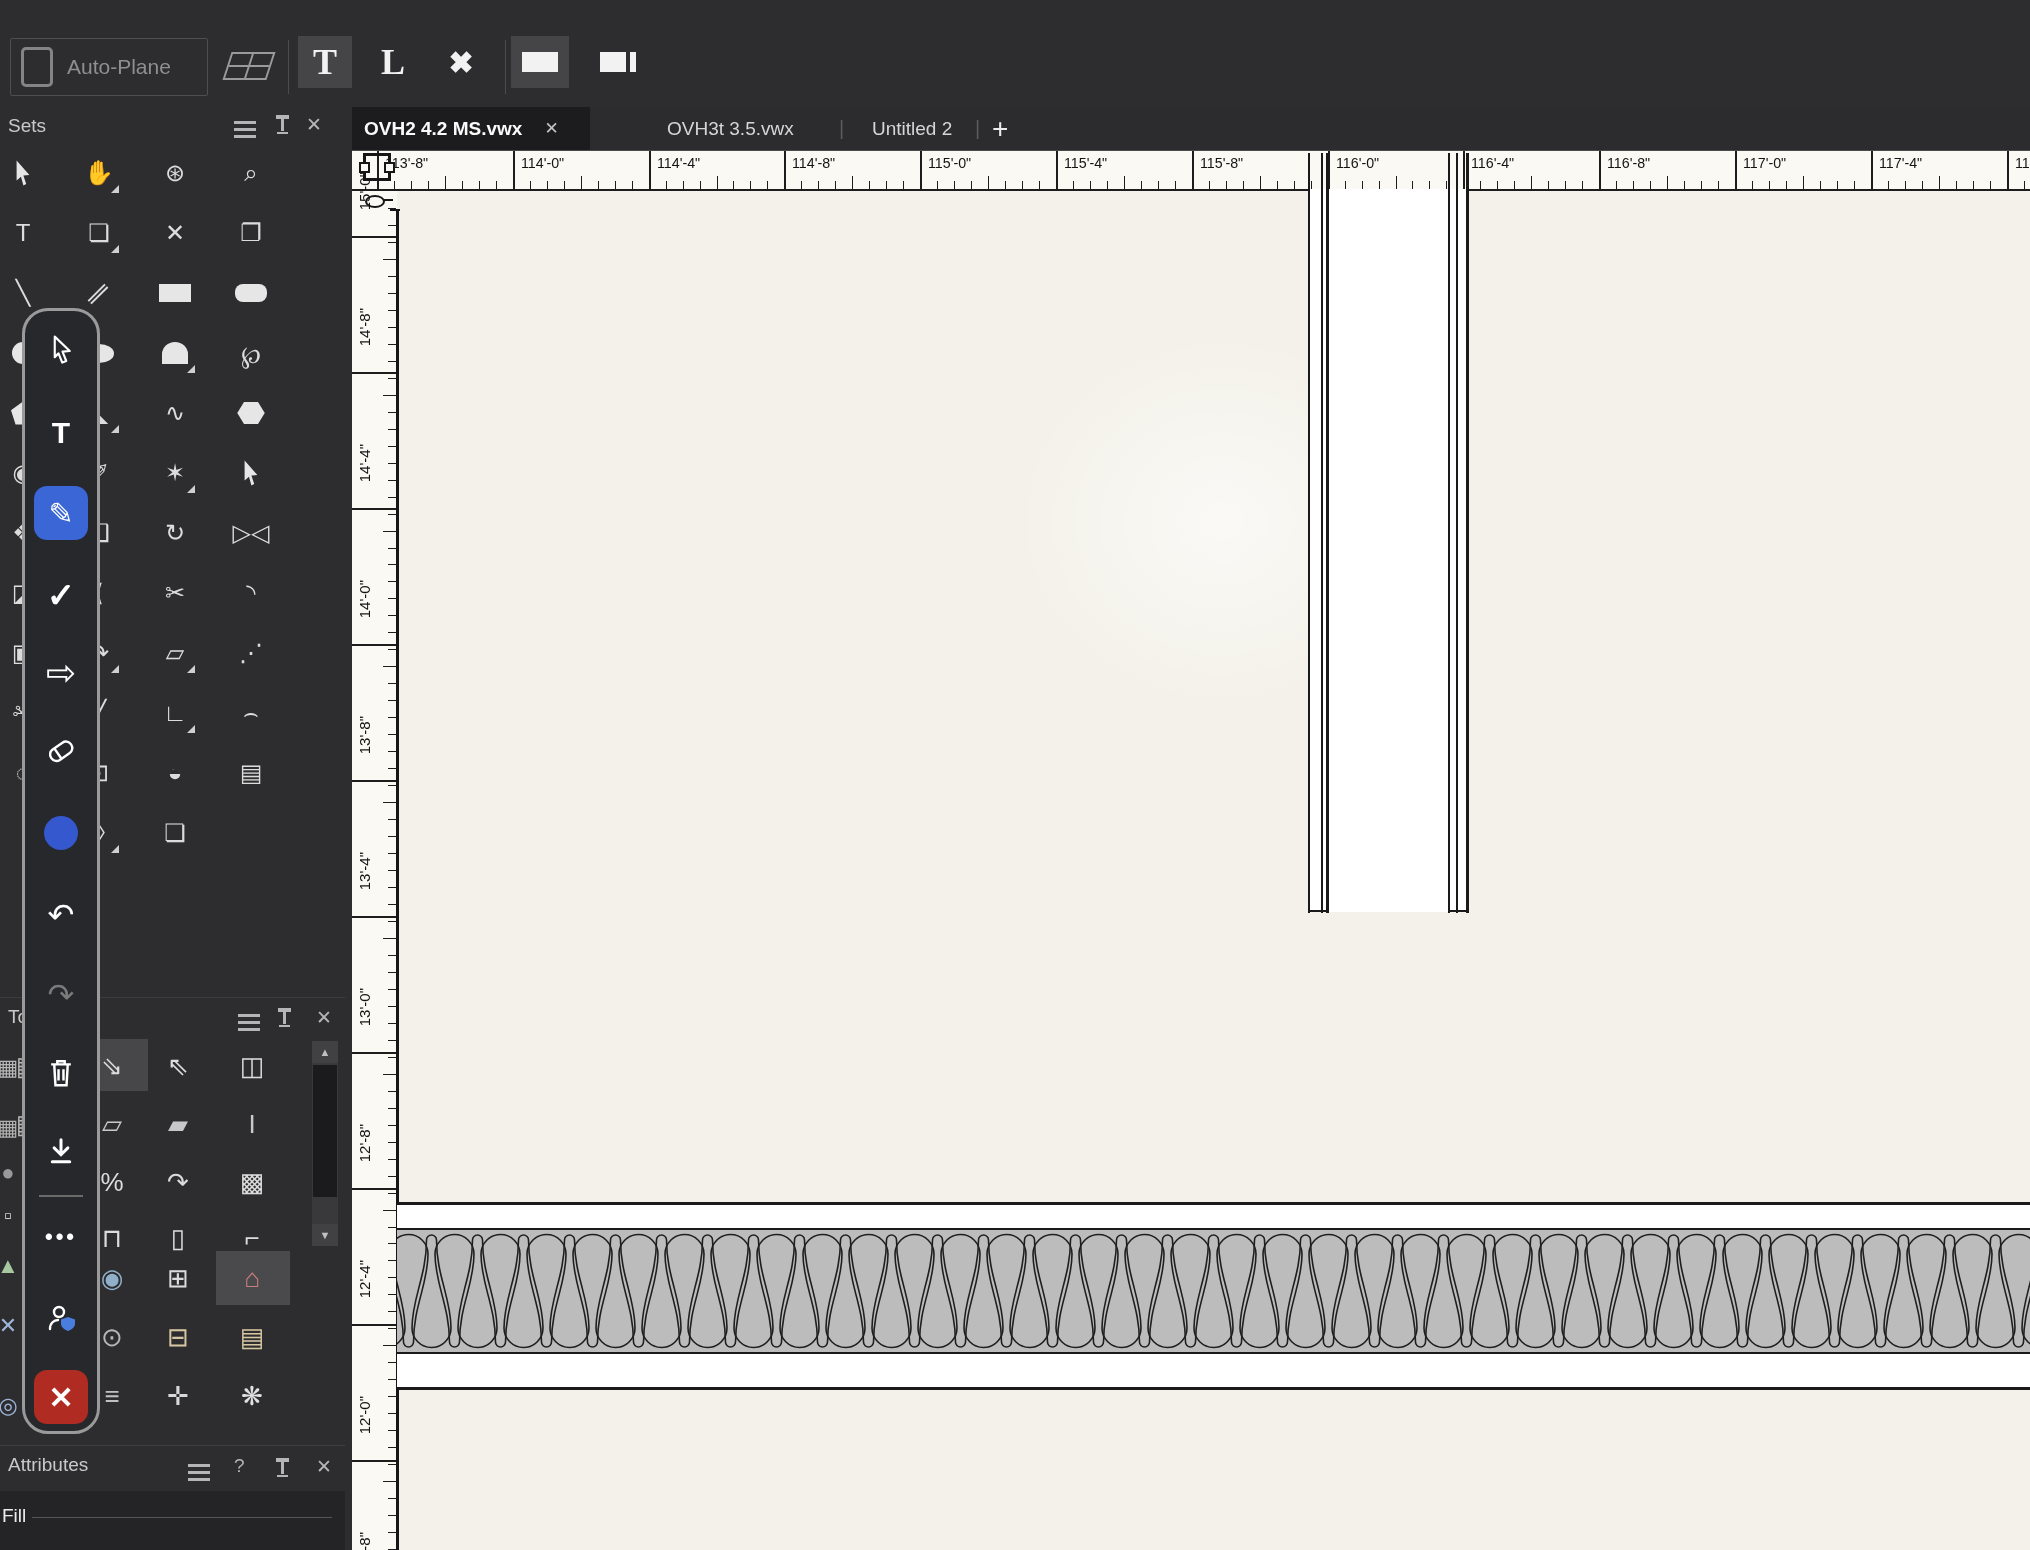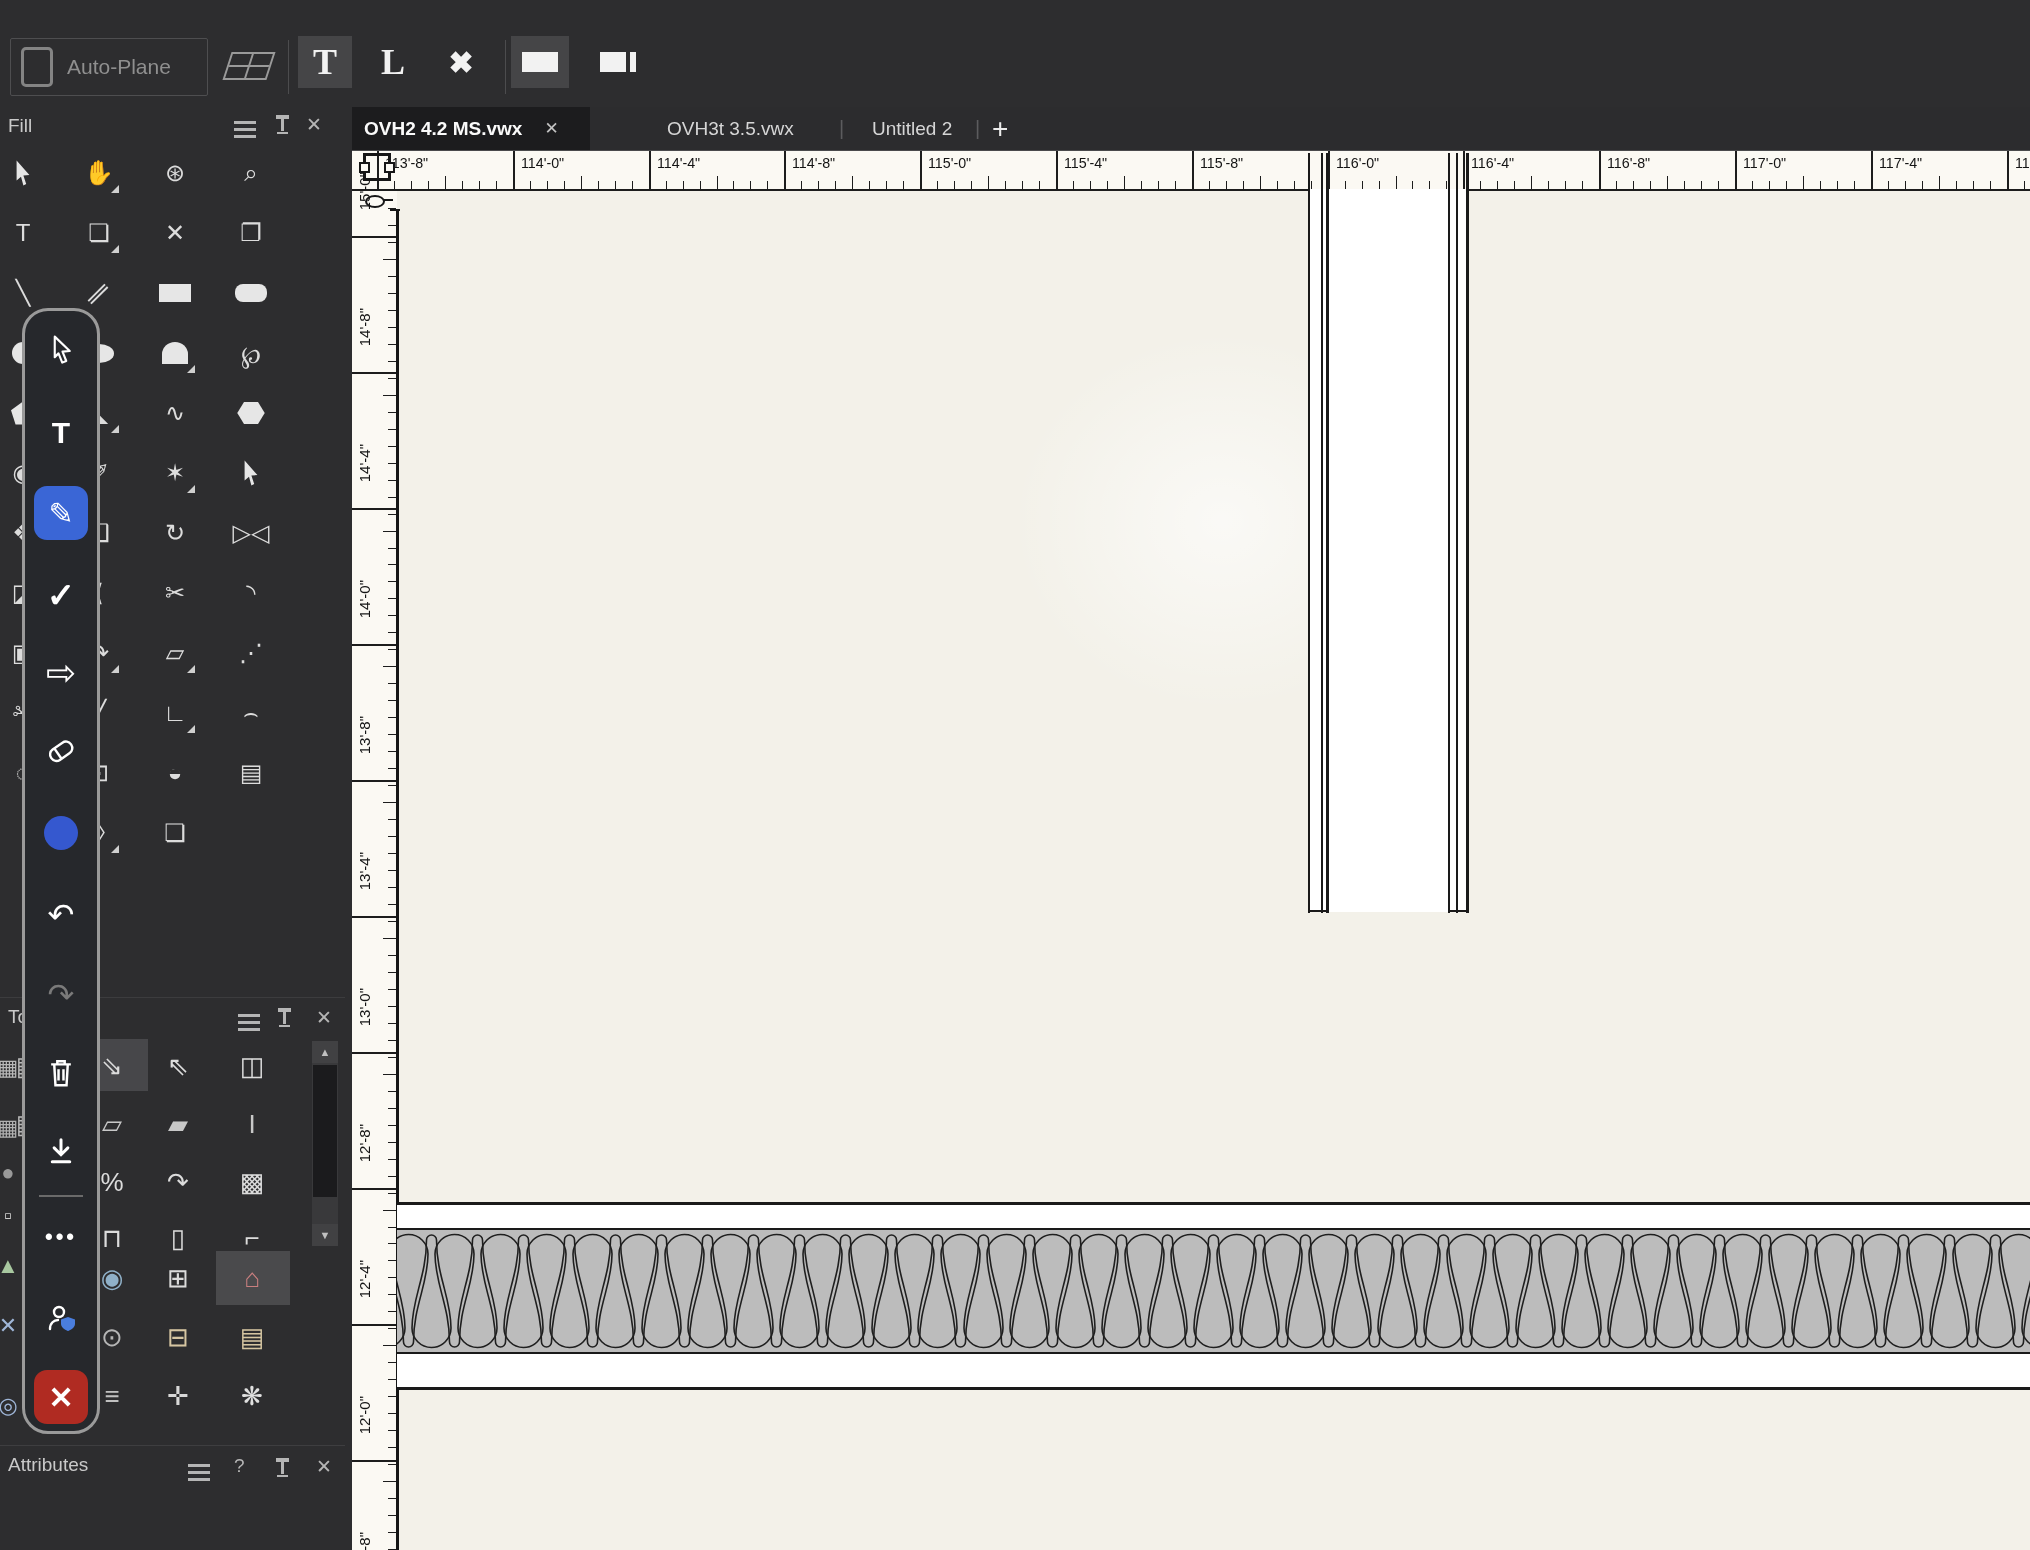--- a/index.html
+++ b/index.html
@@ -157,21 +157,21 @@
       <span class="x">✕</span>
     </div>
     <div class="tab-plain" style="left:315px">OVH3t 3.5.vwx</div>
     <div class="tab-div" style="left:487px">|</div>
     <div class="tab-plain" style="left:520px">Untitled 2</div>
     <div class="tab-div" style="left:623px">|</div>
     <div class="tab-plain" style="left:640px;font-size:28px;color:#ececec">+</div>
   </div>
 
   <div class="panel" style="top:107px;height:890px">
-    <div class="panel-title">Fill</div>
+    <div class="panel-title">Sets</div>
     <div class="hamburger" style="left:234px;top:14px"></div>
     <div class="pin" style="left:281px;top:12px"></div>
     <div class="hdr-x" style="left:306px;top:6px">✕</div>
     <div style="position:absolute;left:0;top:0;width:345px;height:890px">
         <div class="tool" style="left: 23px; top: 66px;">
           <div class="shape cursor"></div>
         </div>
         <div class="tool fly" style="left: 99px; top: 66px;">
           <div class="glyph">✋</div>
         </div>
@@ -407,20 +407,24 @@
       <div class="dn">▼</div>
     </div>
   </div>
 
   <div class="panel" style="top:1445px;height:105px;border-top:1px solid #3e3e40">
     <div class="panel-title">Attributes</div>
     <div class="hamburger" style="left:188px;top:18px"></div>
     <div class="hdr-q" style="left:234px;top:9px">?</div>
     <div class="pin" style="left:281px;top:16px"></div>
     <div class="hdr-x" style="left:316px;top:9px">✕</div>
+    <div class="attr-body">
+      <div class="attr-fill">Fill</div>
+      <div class="attr-line"></div>
+    </div>
   </div>
 
   <div class="canvas">
     <div class="glow"></div>
     <div class="hruler">
         <div class="h-major" style="left: 25px;"></div>
         <div class="h-label" style="left: 33px;">113'-8"</div>
         <div class="h-tick" style="left: 41.975px; height: 8px;"></div>
         <div class="h-tick" style="left: 58.95px; height: 8px;"></div>
         <div class="h-tick" style="left: 75.925px; height: 8px;"></div>

